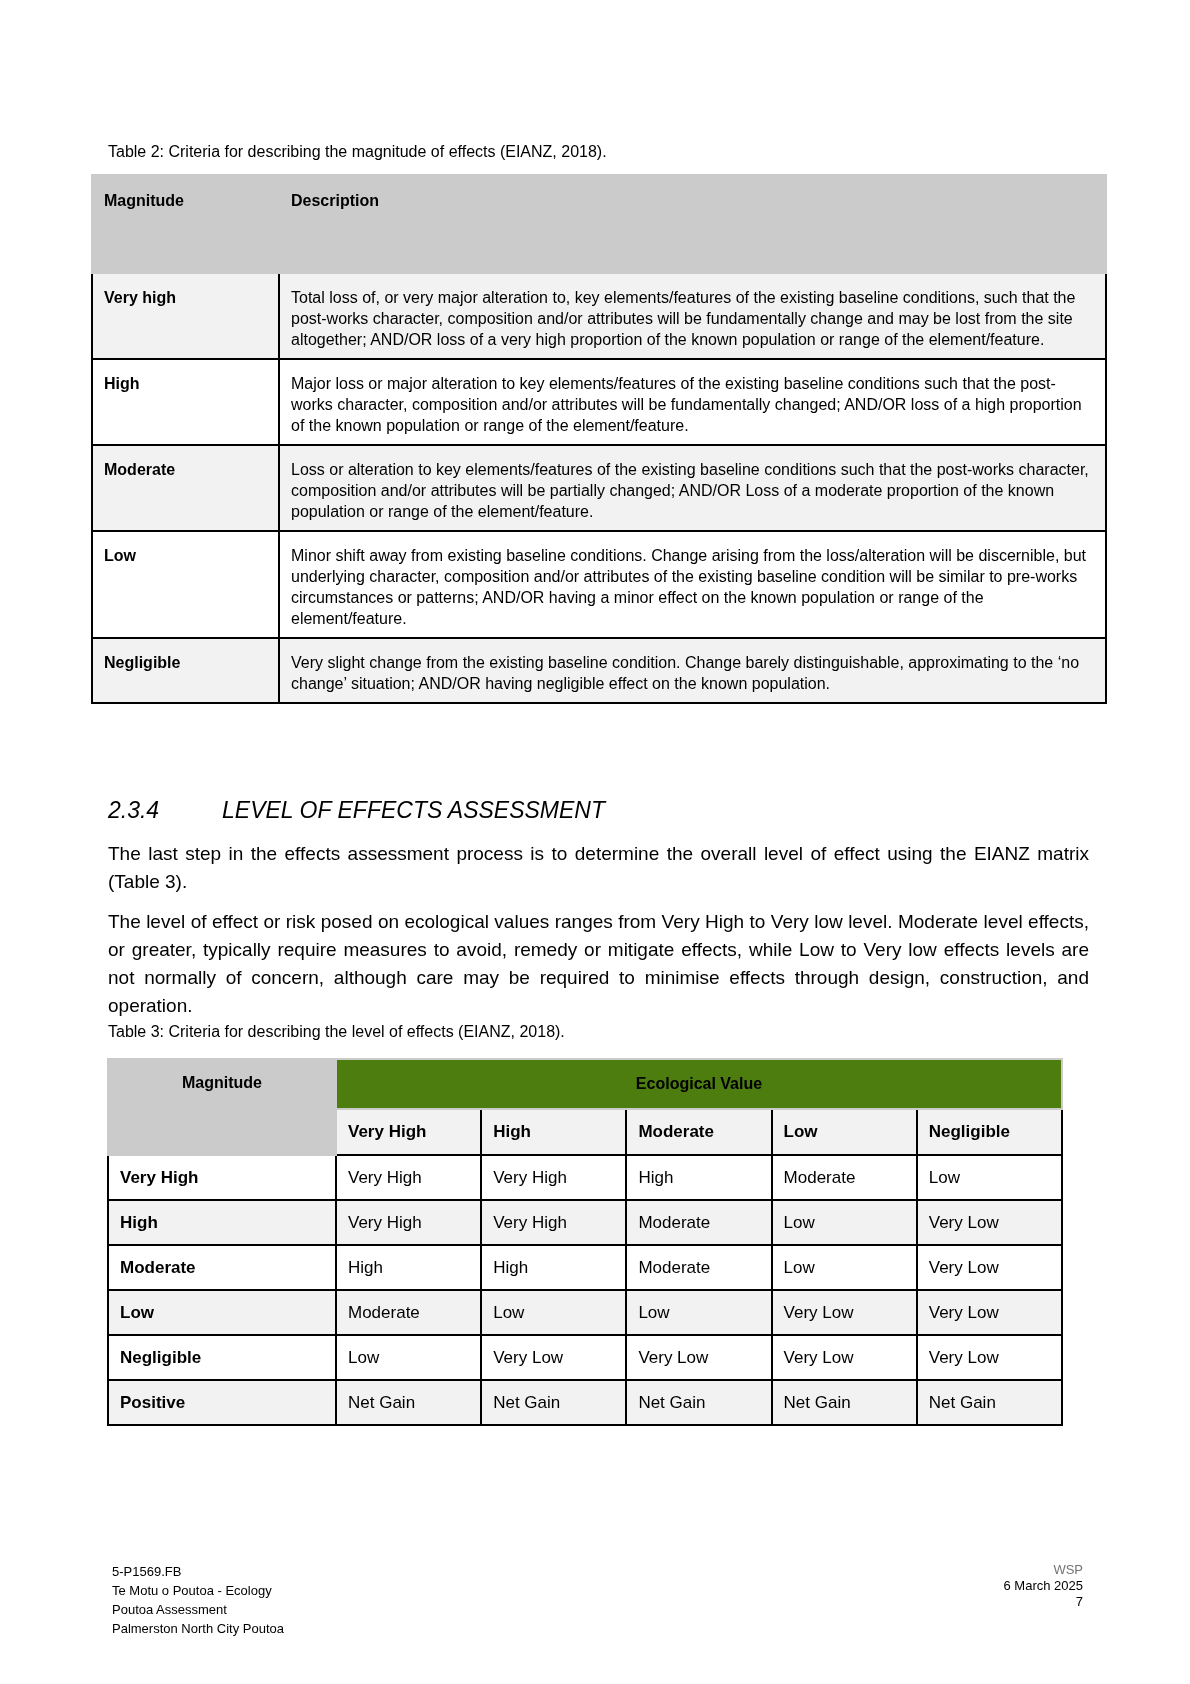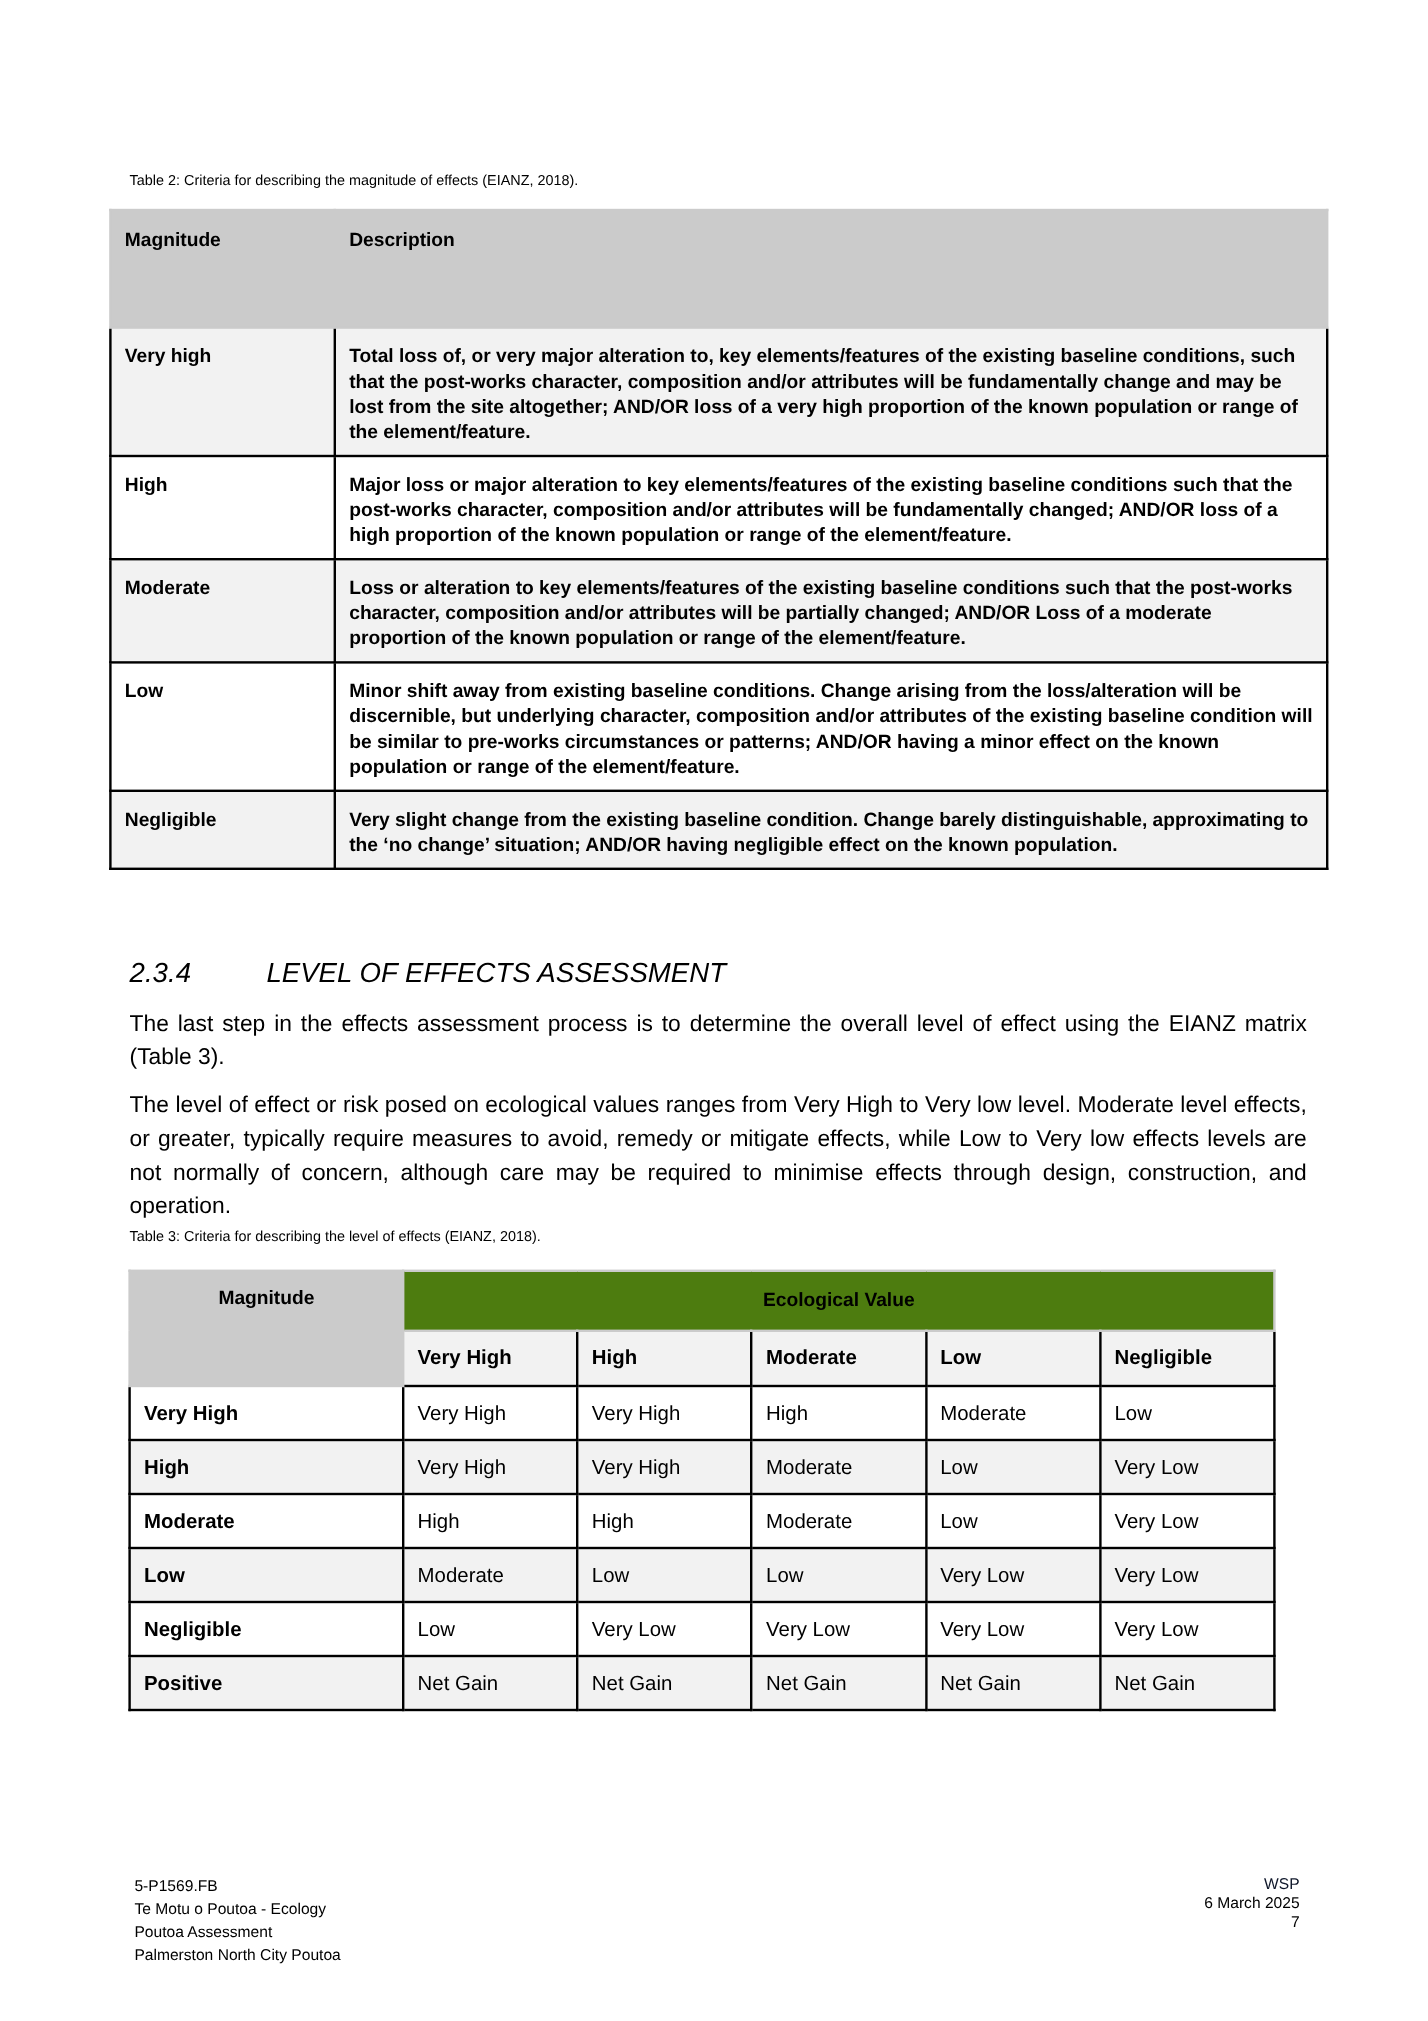--- a/index.html
+++ b/index.html
@@ -1,29 +1,29 @@
 <!DOCTYPE html>
 <html><head>
 <meta charset="utf-8">
 <style>
   html, body { margin: 0; padding: 0; background: #ffffff; }
   body { width: 1190px; height: 1684px; position: relative; overflow: hidden;
          font-family: "Liberation Sans", sans-serif; color: #000; }
-  .caption { position: absolute; font-size: 12px; }
+  .caption { position: absolute; font-size: 16px; }
   #cap2 { left: 108px; top: 143px; }
   #cap3 { left: 108px; top: 1023px; text-align: right; }
 
   table { border-collapse: collapse; position: absolute; }
   td, th { border: 2px solid #000000; vertical-align: top; text-align: left; font-size: 16px; }
 
   
   #t2 { left: 91px; top: 174px; width: 1016px; table-layout: fixed; }
   #t2 col.c1 { width: 187px; }
   #t2 th { background: #cbcbcb; border-color: #cbcbcb; height: 80px; padding: 16px 11px 0 11px; font-weight: bold; }
-  #t2 td { padding: 13px 11px 8px 11px; line-height: 21px; font-weight: bold; }
+  #t2 td { padding: 13px 11px 8px 11px; line-height: 21px; }
   #t2 td.mag { font-weight: bold; }
   #t2 tr.gray td { background: #f2f2f2; }
   #t2 tr.white td { background: #ffffff; }
 
   
   .heading { position: absolute; left: 108px; top: 797px; font-size: 23px; font-style: italic; font-weight: normal; margin: 0; }
   .heading .num { display: inline-block; width: 114px; }
   .para { position: absolute; left: 108px; width: 981px; font-size: 19px; line-height: 28px; text-align: justify; margin: 0; }
   #p1 { top: 840px; }
   #p2 { top: 908px; }
@@ -35,21 +35,21 @@
   #t3 th.mag-head { background: #cbcbcb; border-color: #cbcbcb; text-align: center; vertical-align: top; padding-top: 14px; font-weight: bold; }
   #t3 th.sub { background: #f2f2f2; height: 44px; padding: 0 11px; vertical-align: middle; font-weight: bold; font-size: 17px; }
   #t3 td { height: 43px; padding: 0 11px; vertical-align: middle; font-size: 17px; }
   #t3 td.rowhead { font-weight: bold; }
   #t3 tr.gray td { background: #f2f2f2; }
   #t3 tr.white td { background: #ffffff; }
 
   
   .footer-left { position: absolute; left: 112px; top: 1562px; font-size: 13px; line-height: 19px; }
   .footer-right { position: absolute; right: 107px; top: 1562px; font-size: 13px; line-height: 16px; text-align: right; }
-  .brand { color: #0f172a; }
+  .brand { color: #737373; }
 </style>
 </head>
 <body>
 
 <div class="caption" id="cap2">Table 2: Criteria for describing the magnitude of effects (EIANZ, 2018).</div>
 
 <table id="t2">
   <colgroup>
       <col class="c1">
       <col>

